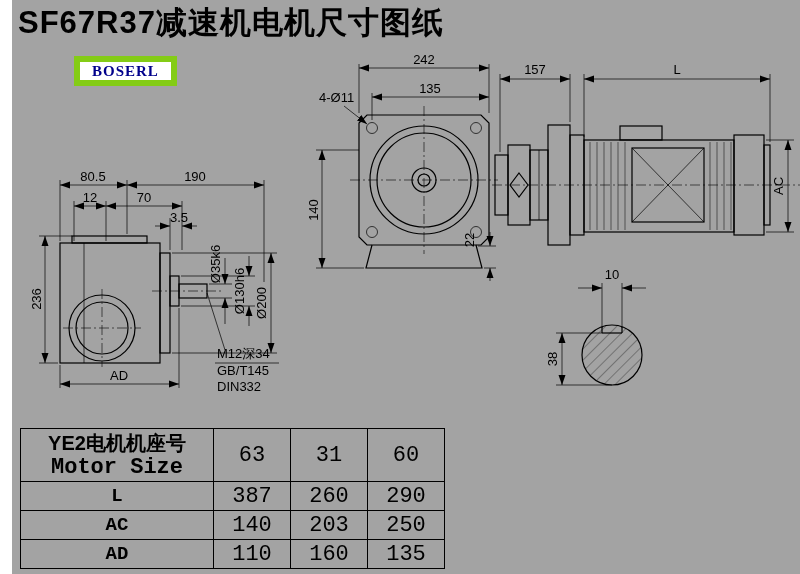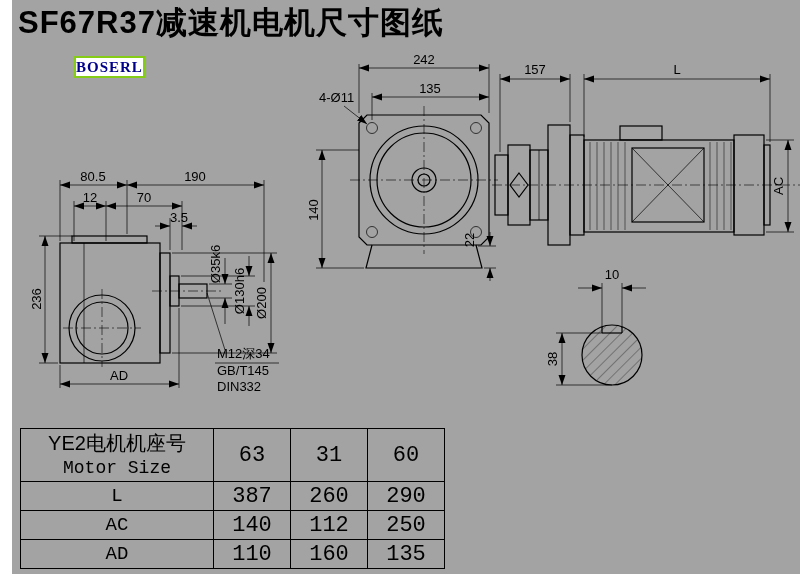--- a/index.html
+++ b/index.html
@@ -1,33 +1,33 @@
 <!DOCTYPE html>
 <html><head>
 <meta charset="utf-8">
 <style>
   html,body{margin:0;padding:0;background:#fff;}
   .canvas{position:relative;width:800px;height:574px;background:#a3a3a3;font-family:"Liberation Sans",sans-serif;overflow:hidden;color:#000;margin-left:12px;}
   .page-title{position:absolute;left:6px;top:2px;font-size:31px;font-weight:bold;letter-spacing:1px;white-space:nowrap;}
-  .logo-box{position:absolute;left:62px;top:56px;border:2px solid #84cc16;padding:0 0;background:#fff;}
+  .logo-box{position:absolute;left:62px;top:56px;border:6px solid #84cc16;padding:0 12px;background:#fff;}
   .logo-text{font-family:"Liberation Serif",serif;font-weight:bold;font-size:15px;color:#00008b;letter-spacing:1px;}
   svg{position:absolute;}
   svg text{font-family:"Liberation Sans",sans-serif;font-size:13px;fill:#000;}
   .ln{stroke:#000;stroke-width:1.2;fill:none;}
   .tn{stroke:#000;stroke-width:0.7;fill:none;}
   .cl{stroke:#000;stroke-width:0.6;fill:none;stroke-dasharray:10 3 2 3;}
   .dim{stroke:#000;stroke-width:0.7;fill:none;}
   .fin{stroke:#000;stroke-width:0.5;fill:none;}
   table.size-table{position:absolute;left:8px;top:428px;border-collapse:collapse;table-layout:fixed;}
   .size-table td{border:1.5px solid #000;text-align:center;vertical-align:middle;padding:0;}
-  .size-table .c0{width:192px;}
+  .size-table .c0{width:192px;font-weight:bold;}
   .size-table .cv{width:76px;font-family:"Liberation Mono",monospace;font-size:22px;}
   .hdr td{height:52px;}
   .hdr-cn{font-size:20px;line-height:26px;}
-  .hdr-en{font-family:"Liberation Mono",monospace;font-size:18px;line-height:24px;}
+  .hdr-en{font-family:"Liberation Mono",monospace;font-size:22px;line-height:24px;}
   .rw td{height:28px;}
   .rl{font-family:"Liberation Mono",monospace;font-size:19px;}
 </style>
 </head>
 <body>
 
 <div class="canvas">
 
   <div class="page-title">SF67R37减速机电机尺寸图纸</div>
 
@@ -253,21 +253,21 @@
     </tr>
     <tr class="rw">
       <td class="c0 rl">L</td>
       <td class="cv">387</td>
       <td class="cv">260</td>
       <td class="cv">290</td>
     </tr>
     <tr class="rw">
       <td class="c0 rl">AC</td>
       <td class="cv">140</td>
-      <td class="cv">112</td>
+      <td class="cv">203</td>
       <td class="cv">250</td>
     </tr>
     <tr class="rw">
       <td class="c0 rl">AD</td>
       <td class="cv">110</td>
       <td class="cv">160</td>
       <td class="cv">135</td>
     </tr>
   </tbody>
     </table>

